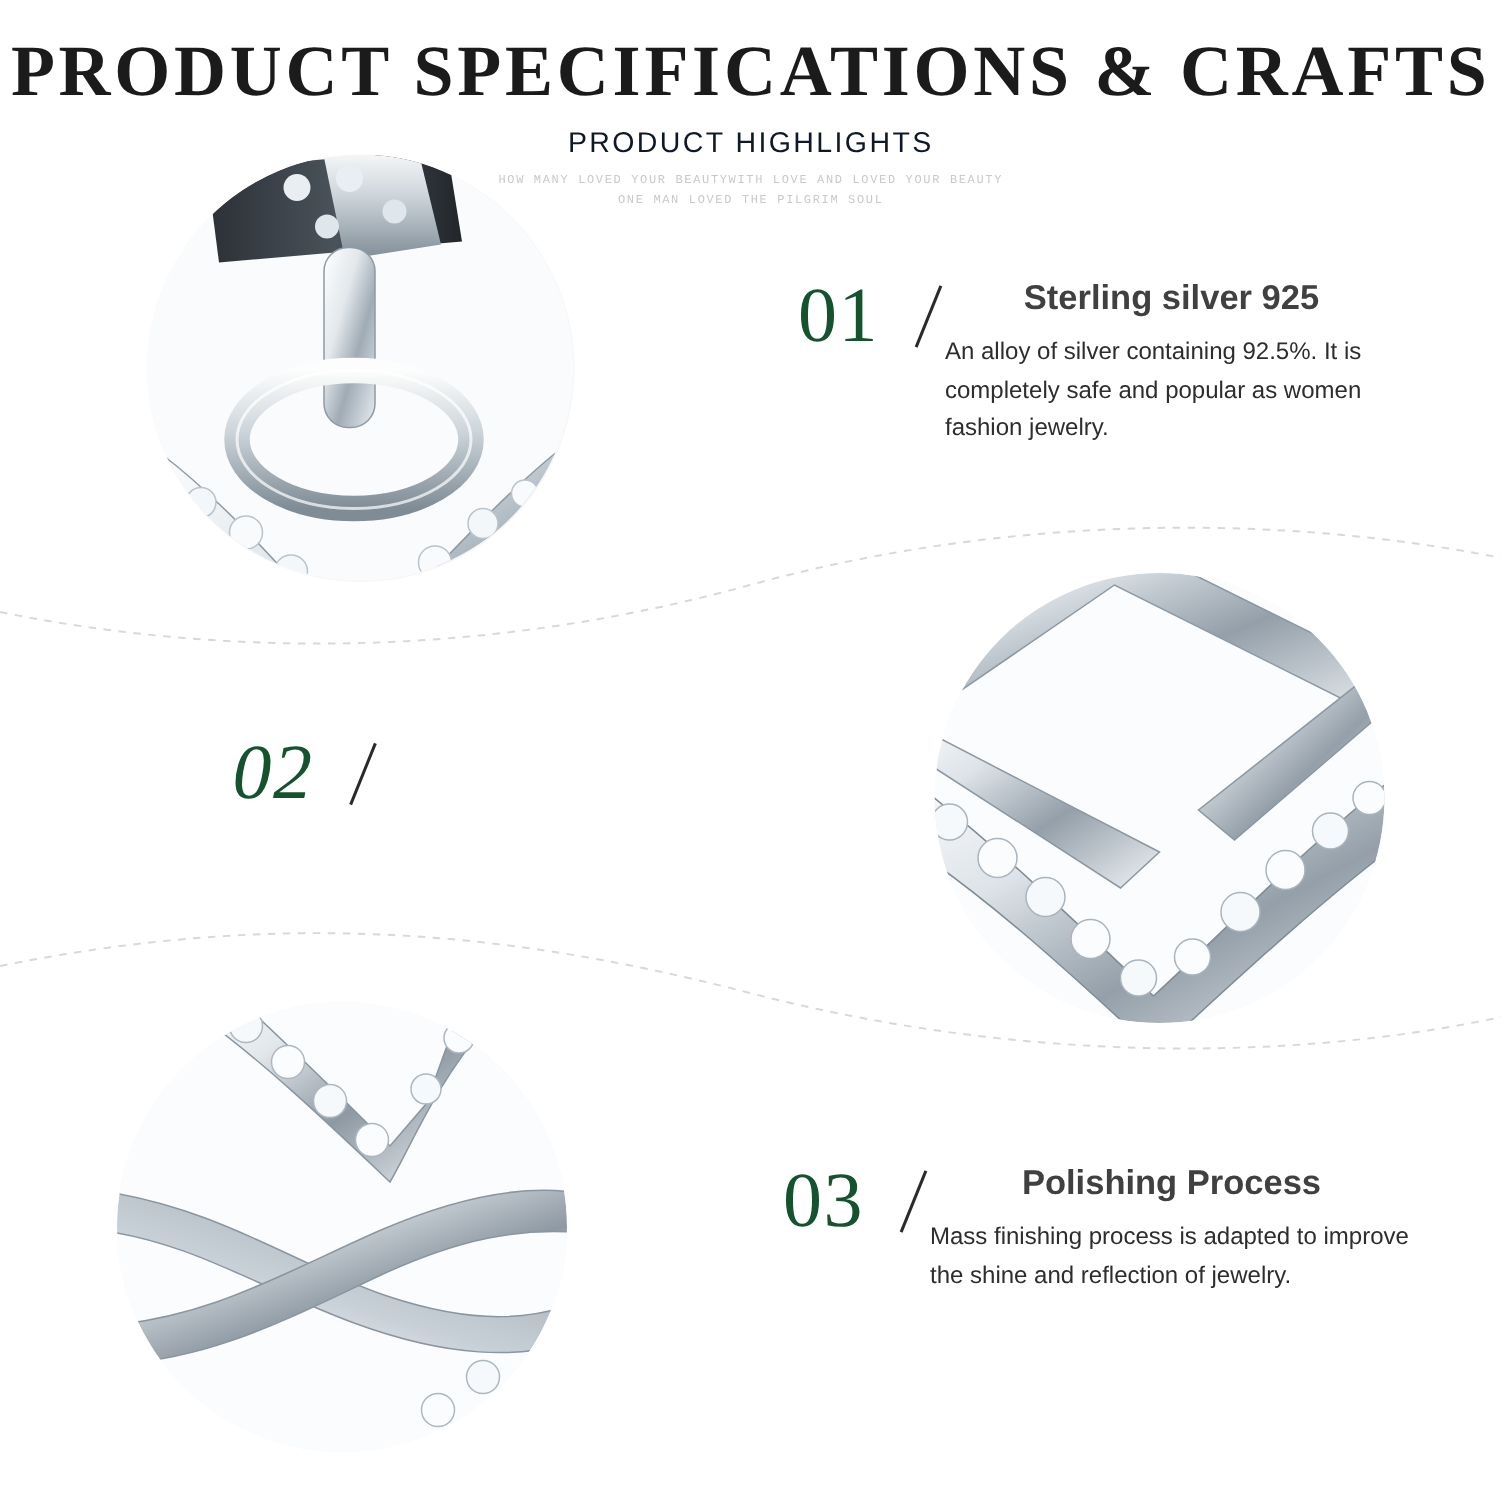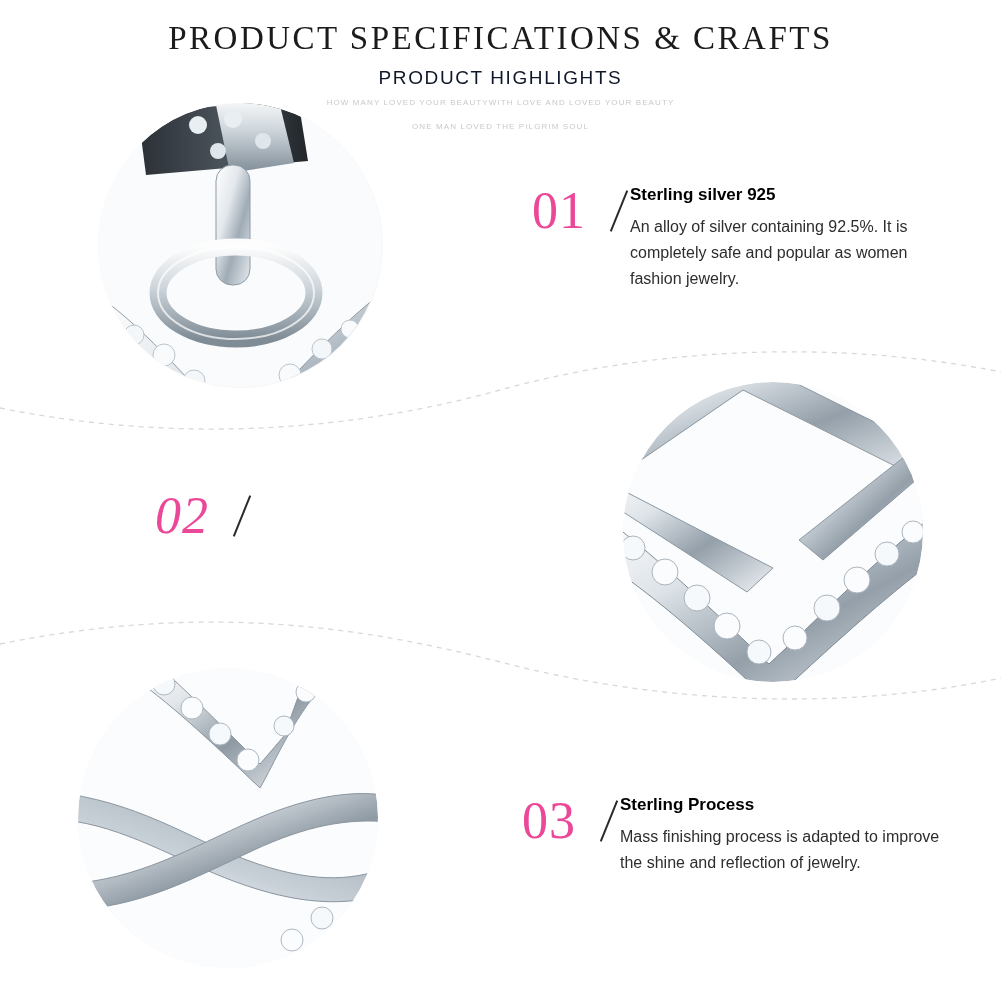--- a/index.html
+++ b/index.html
@@ -17,42 +17,42 @@
 
   
   .header {
     position: absolute;
     top: 0; left: 0;
     width: 1001px;
     text-align: center;
   }
   .main-title {
     font-family: "Liberation Serif", serif;
-    font-size: 33px;
+    font-size: 48px;
     letter-spacing: 2.5px;
     color: #1b1b1b;
     margin-top: 20px;
-    font-weight: 400;
+    font-weight: 700;
   }
   .sub-title {
     font-family: "Liberation Sans", sans-serif;
     font-size: 19px;
     letter-spacing: 1.6px;
     color: #0f172a;
     margin-top: 10px;
   }
   .micro-line {
-    font-family: Liberation Sans, sans-serif;
+    font-family: Liberation Mono, monospace;
     font-size: 8px;
     letter-spacing: 1.1px;
     color: #c9c9c9;
     margin-top: 9px;
   }
   .micro-line.second {
-    margin-top: 15px;
+    margin-top: 4px;
   }
 
   
   .wave {
     position: absolute;
     left: 0;
     width: 1001px;
     height: 120px;
     pointer-events: none;
   }
@@ -75,51 +75,52 @@
   #photo-1 { left: 98px; top: 103px; width: 285px; height: 285px; }
   #photo-2 { left: 623px; top: 382px; width: 300px; height: 300px; }
   #photo-3 { left: 78px; top: 668px; width: 300px; height: 300px; }
 
   
   .feature {
     position: absolute;
   }
   #feature-1 { left: 532px; top: 185px; width: 400px; }
   #feature-2 { left: 155px; top: 490px; width: 420px; font-style: italic; }
-  #feature-3 { left: 522px; top: 775px; width: 420px; margin-top: 20px; }
+  #feature-3 { left: 522px; top: 775px; width: 420px; }
 
   .feature-num {
     position: absolute;
     left: 0;
     top: 0;
     font-family: "Liberation Serif", serif;
     font-size: 52px;
     font-weight: 400;
-    color: #ec4899;
+    color: #14532d;
     letter-spacing: 1px;
     line-height: 1;
   }
   .num-slash {
     position: absolute;
     width: 2px;
     height: 44px;
     background: #2a2a2a;
     transform: rotate(22deg);
     transform-origin: center;
   }
   .feature-body {
     margin-left: 98px;
   }
   .feature-title {
     font-family: "Liberation Sans", sans-serif;
-    font-size: 17px;
+    font-size: 23px;
     font-weight: bold;
-    color: #000000;
+    color: #404040;
     margin: 0 0 9px 0;
     line-height: 1.2;
+    text-align: center;
   }
   .feature-text {
     font-family: "Liberation Sans", sans-serif;
     font-size: 16px;
     color: #2d2d2d;
     line-height: 1.62;
     margin: 0;
   }
 </style>
 </head>
@@ -288,16 +289,16 @@
 
 <div class="feature" id="feature-2">
   <div class="feature-num">02</div>
   <div class="num-slash" style="left:86px; top:4px;"></div>
 </div>
 
 <div class="feature" id="feature-3">
   <div class="feature-num">03</div>
   <div class="num-slash" style="left:86px; top:4px;"></div>
   <div class="feature-body">
-    <h3 class="feature-title">Sterling Process</h3>
+    <h3 class="feature-title">Polishing Process</h3>
     <p class="feature-text">Mass finishing process is adapted to improve the shine and reflection of jewelry.</p>
   </div>
 </div>
 
 </body></html>

